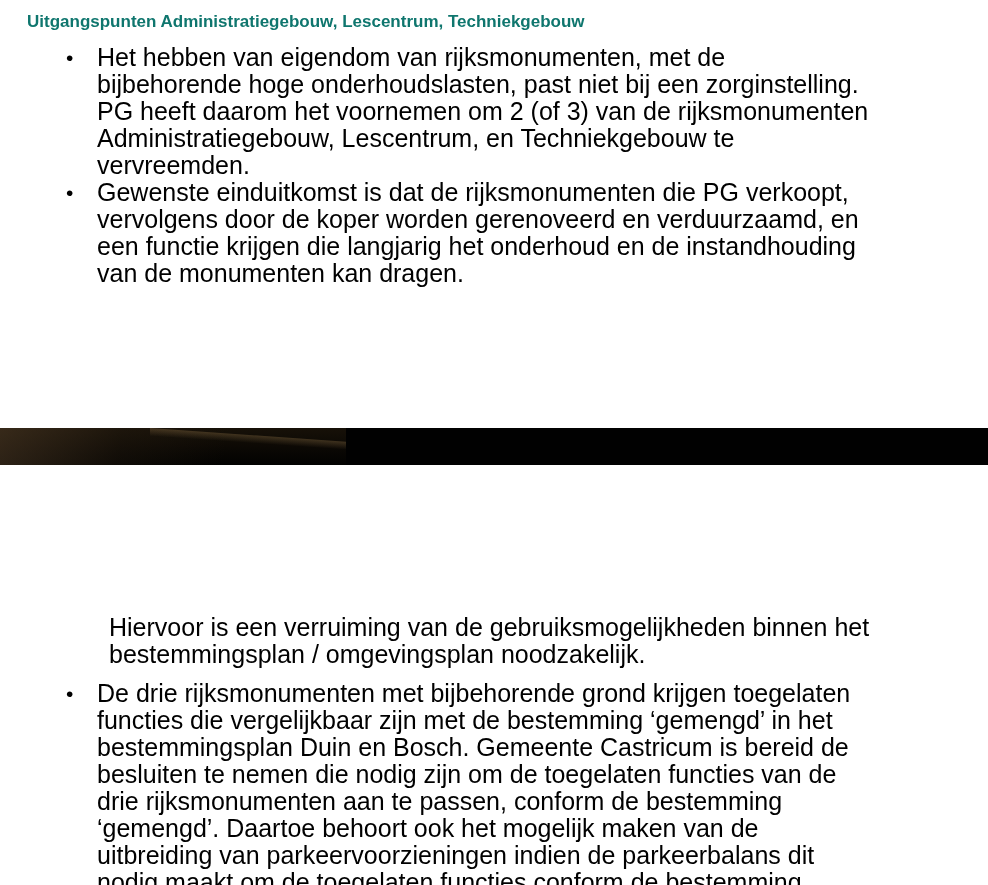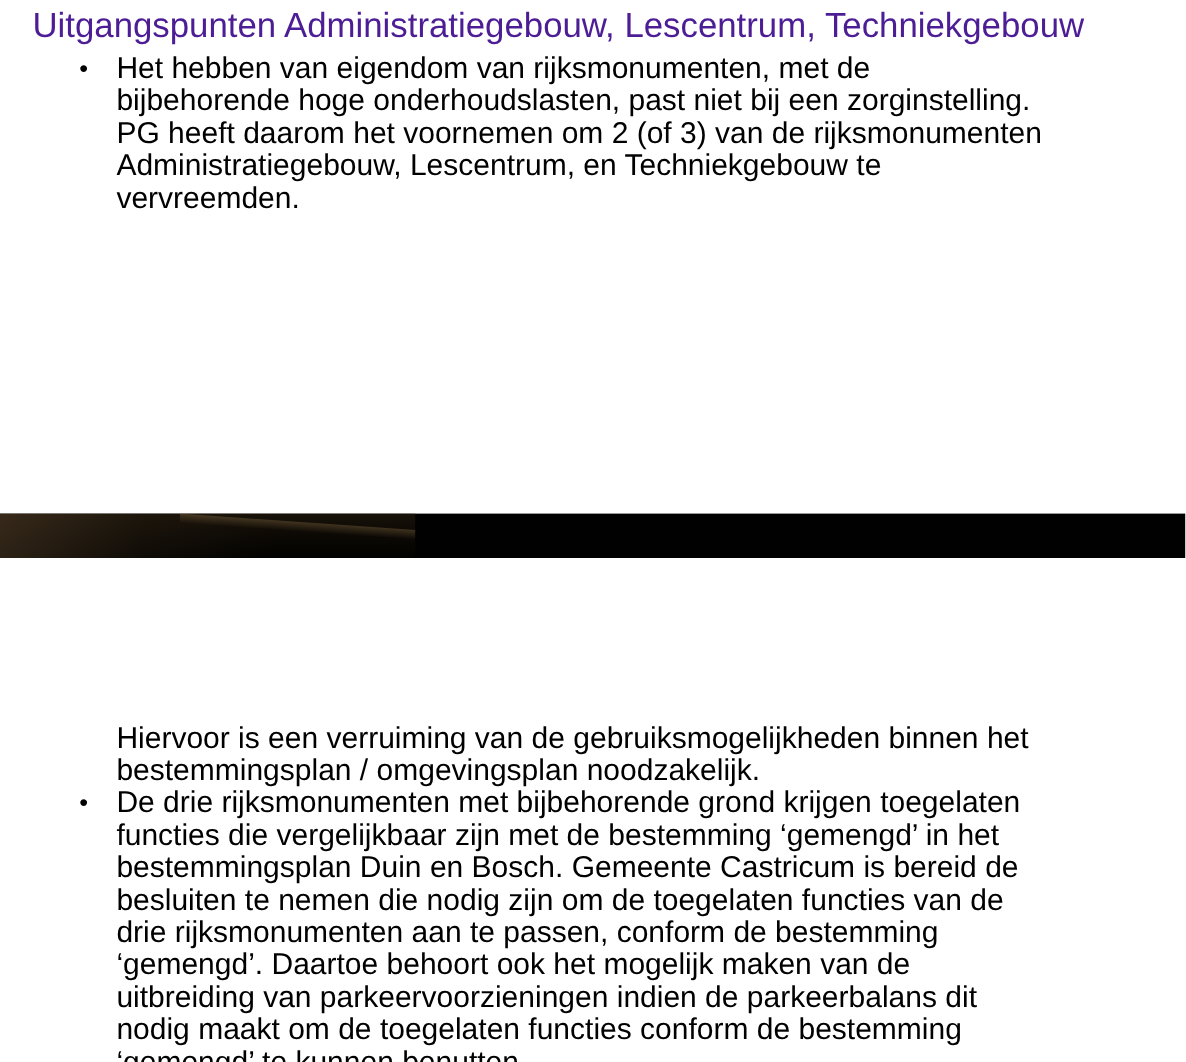--- a/index.html
+++ b/index.html
@@ -14,24 +14,24 @@
     background: #ffffff;
     font-family: "Liberation Sans", "DejaVu Sans", sans-serif;
     color: #000000;
     overflow: hidden;
   }
   .heading {
     position: absolute;
     left: 27px;
     top: 8px;
     margin: 0;
-    font-size: 29px;
-    font-weight: 400;
+    font-size: 17px;
+    font-weight: 700;
     line-height: 28px;
-    color: #4c1d95;
+    color: #0f766e;
     white-space: nowrap;
   }
   .text-block {
     font-size: 25px;
     line-height: 27px;
     color: #000000;
   }
   .block-top {
     position: absolute;
     left: 27px;
@@ -57,21 +57,21 @@
   }
   .bullet-list li::before {
     content: "\2022";
     position: absolute;
     left: 39px;
     top: 0;
     font-size: 21px;
     line-height: 27px;
   }
   .continuation {
-    margin: 0;
+    margin: 12px;
     padding-left: 70px;
     width: 775px;
   }
   .image-strip {
     position: absolute;
     left: 0;
     top: 428px;
     width: 988px;
     height: 37px;
     background: #010101;
@@ -101,20 +101,21 @@
 </head>
 <body>
 
 <div class="page">
 
   <h1 class="heading">Uitgangspunten Administratiegebouw, Lescentrum, Techniekgebouw</h1>
 
   <div class="block-top text-block">
     <ul class="bullet-list">
       <li>Het hebben van eigendom van rijksmonumenten, met de bijbehorende hoge onderhoudslasten, past niet bij een zorginstelling. PG heeft daarom het voornemen om 2 (of 3) van de rijksmonumenten Administratiegebouw, Lescentrum, en Techniekgebouw te vervreemden.</li>
+      <li>Gewenste einduitkomst is dat de rijksmonumenten die PG verkoopt, vervolgens door de koper worden gerenoveerd en verduurzaamd, en een functie krijgen die langjarig het onderhoud en de instandhouding van de monumenten kan dragen.</li>
     </ul>
   </div>
 
   <div class="image-strip">
     <div class="photo-fragment">
       <div class="photo-streak"></div>
     </div>
   </div>
 
   <div class="block-bottom text-block">

